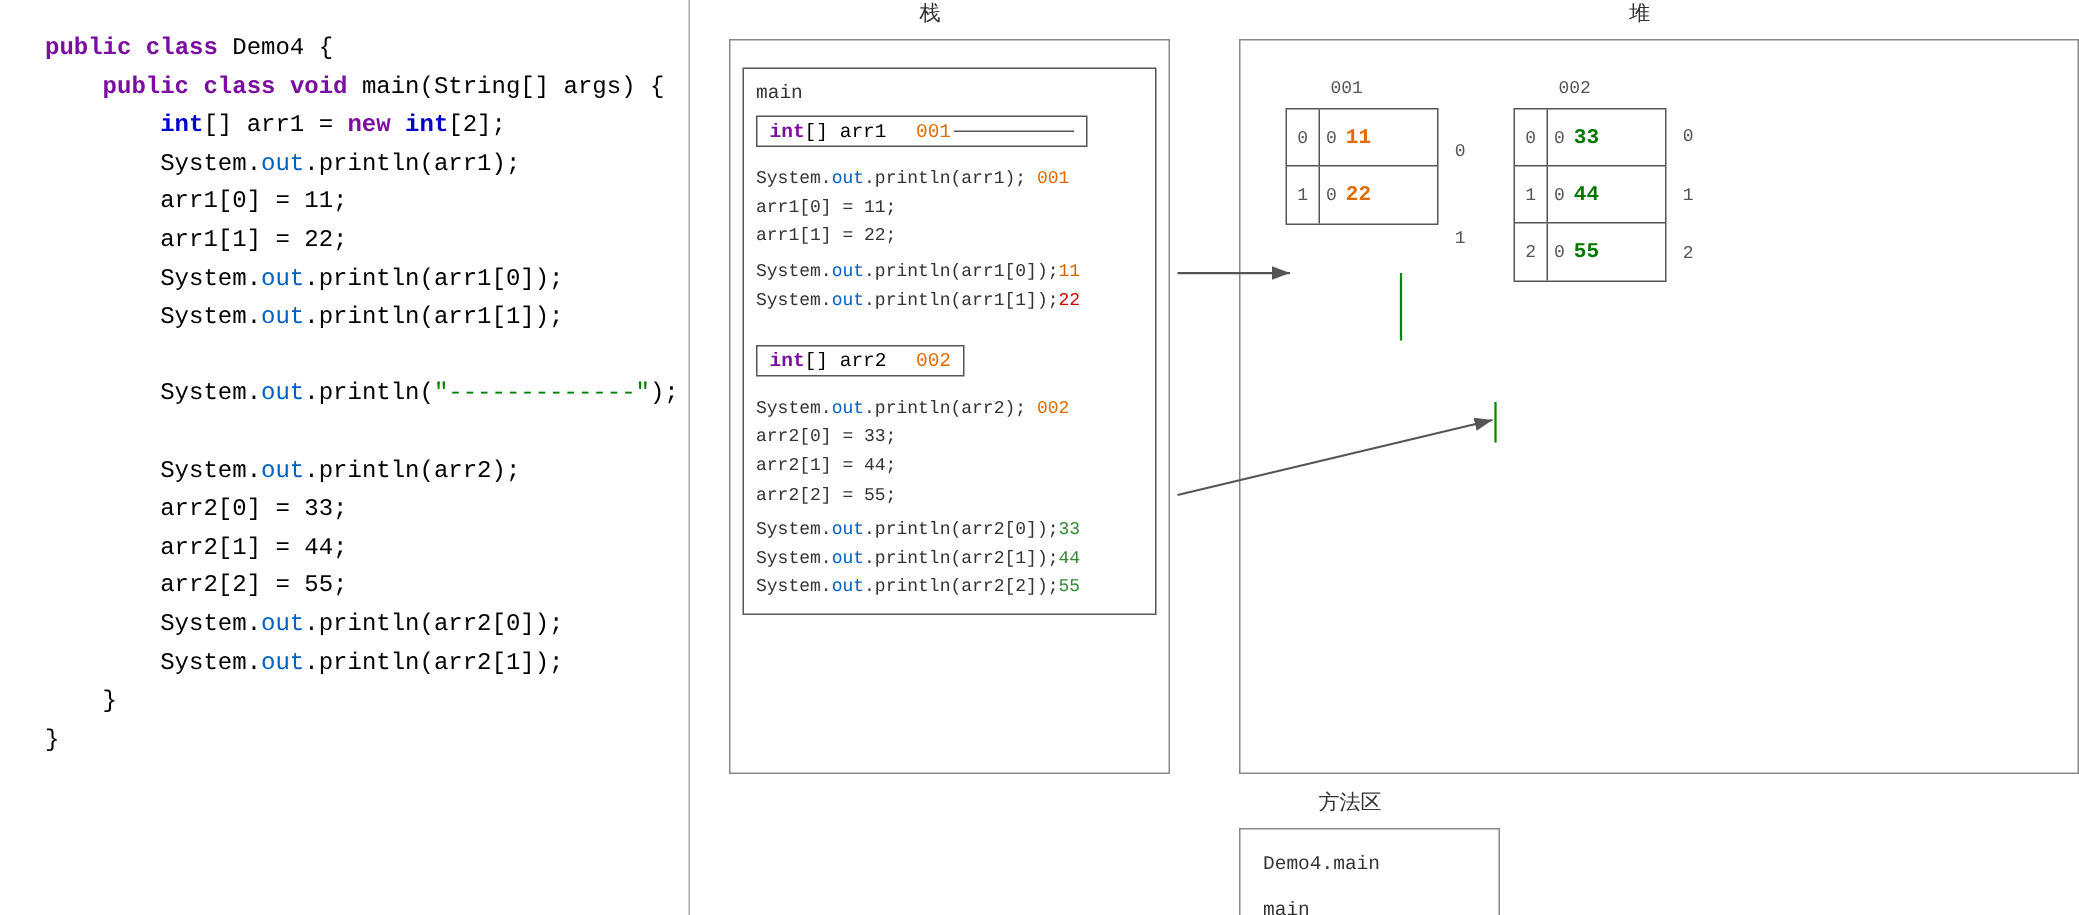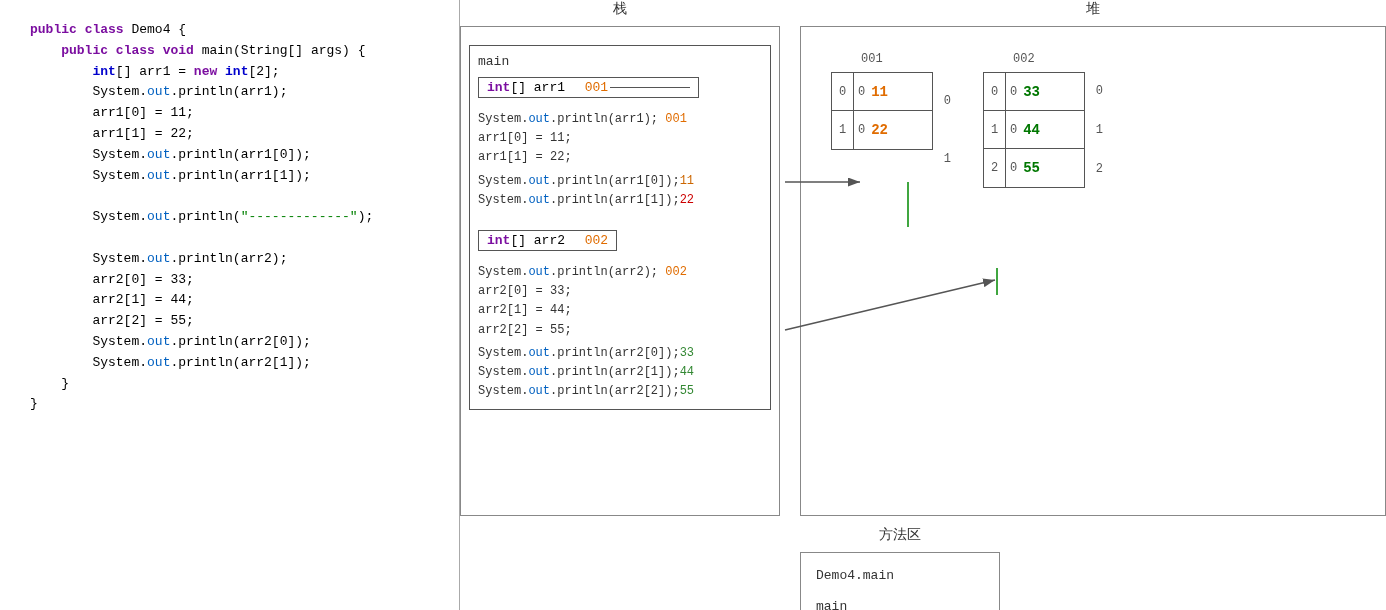--- a/index.html
+++ b/index.html
@@ -16,21 +16,21 @@
     
     .code-panel {
       width: 460px;
       padding: 20px 20px 20px 30px;
       border-right: 1px solid #aaa;
       flex-shrink: 0;
     }
     .code-line {
       line-height: 1.6;
       white-space: pre;
-      font-size: 13px;
+      font-size: 16px;
     }
     .kw { color: #7b0ea0; font-weight: bold; }
     .kw-blue { color: #0000cc; font-weight: bold; }
     .out-blue { color: #0060c0; }
     .string { color: #008000; }
 
     
     .main-frame {
       border: 1px solid #555;
       padding: 8px;
@@ -120,20 +120,21 @@
     }
     .heap-wrapper {
       flex: 1;
     }
 
     .box-border {
       border: 1px solid #888;
       padding: 10px;
       position: relative;
       height: 100%;
+      margin-left: 26px;
     }
 
     .heap-inner {
       display: flex;
       gap: 40px;
       padding-top: 20px;
     }
 
   </style>
 </head>

